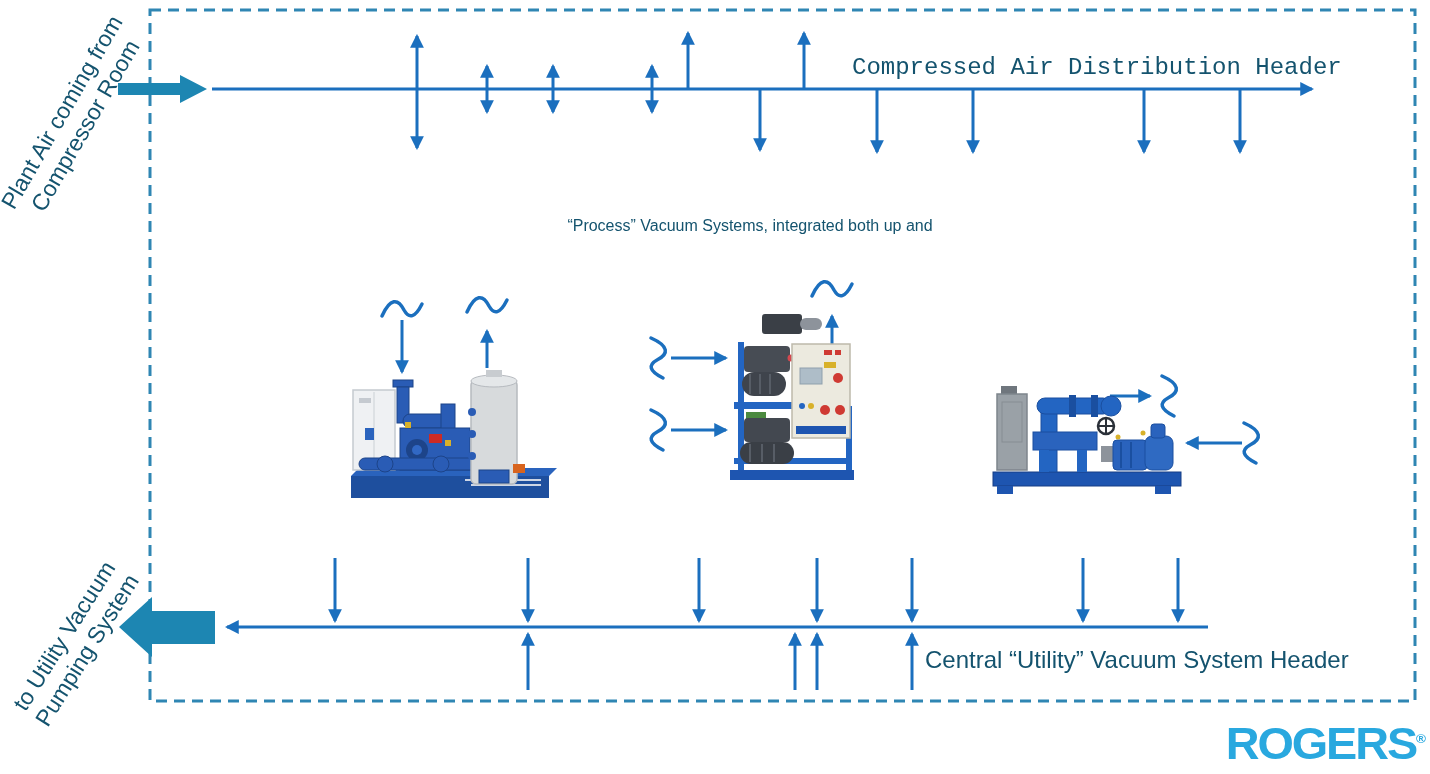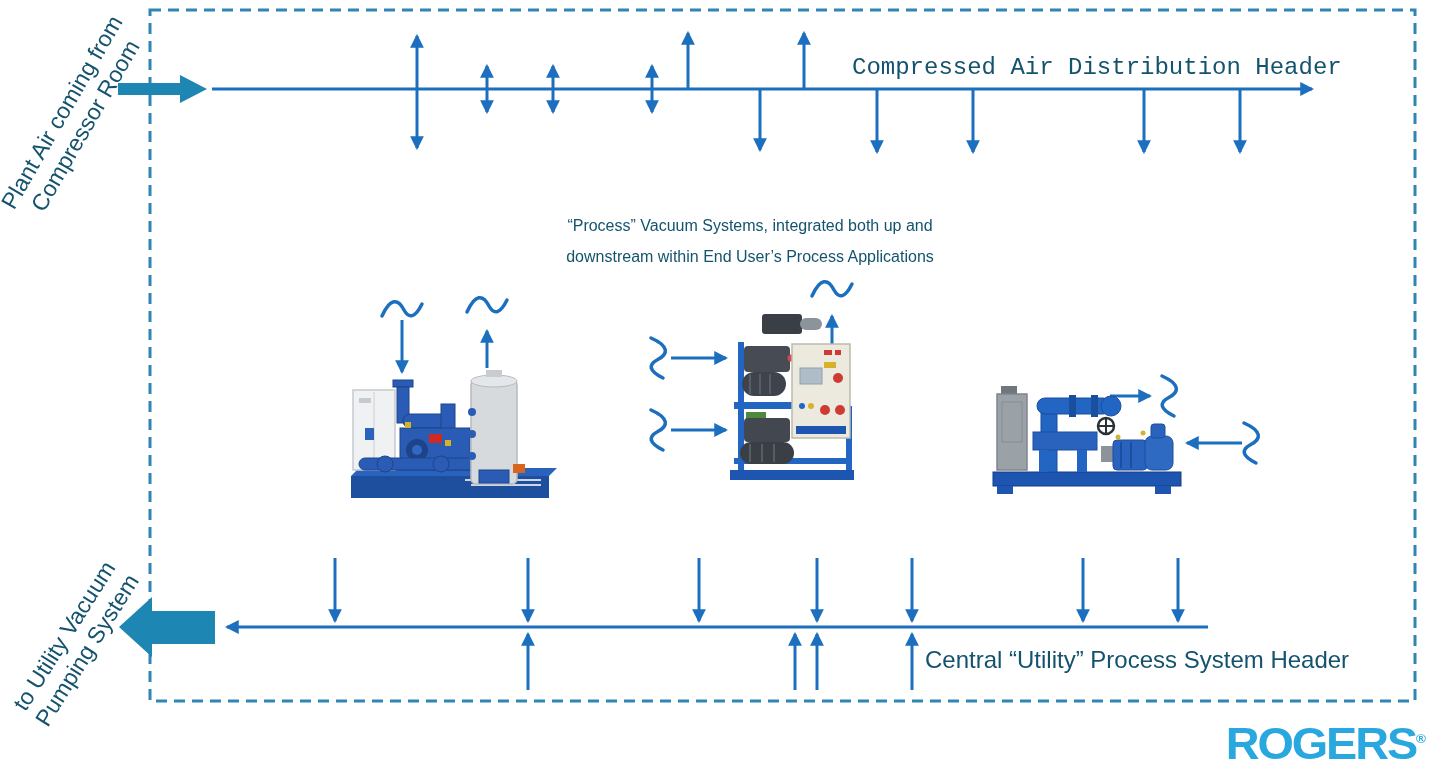--- a/index.html
+++ b/index.html
@@ -240,24 +240,23 @@
 
   <div class="lbl rot rot-top">
     <span>Plant Air coming from</span>
     <span>Compressor Room</span>
   </div>
 
   <div class="lbl hdr-lbl" style="left:852px;top:55px;font-family:Liberation Mono, monospace;">Compressed Air Distribution Header</div>
 
   <div class="lbl caption" style="left:380px;top:210px;">
     <span>“Process” Vacuum Systems, integrated both up and</span>
-    <span>downstream within End User’s Process Applications</span>
-  </div>
-
-  <div class="lbl hdr-lbl" style="left:925px;top:647px;">Central “Utility” Process System Header</div>
+  </div>
+
+  <div class="lbl hdr-lbl" style="left:925px;top:647px;">Central “Utility” Vacuum System Header</div>
 
   <div class="lbl rot rot-bottom">
     <span>to Utility Vacuum</span>
     <span>Pumping System</span>
   </div>
 
   <div class="logo"><span>ROGERS</span><sup>®</sup></div>
 
 </div>
 

